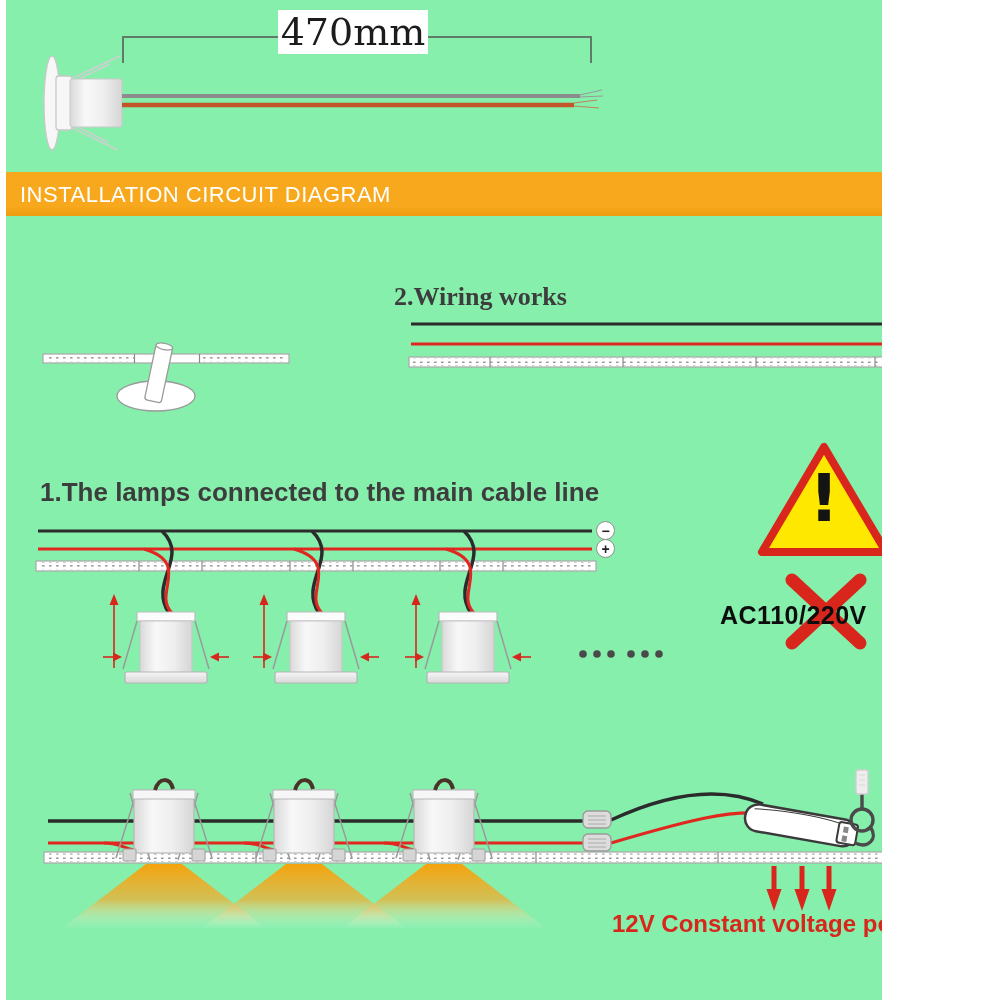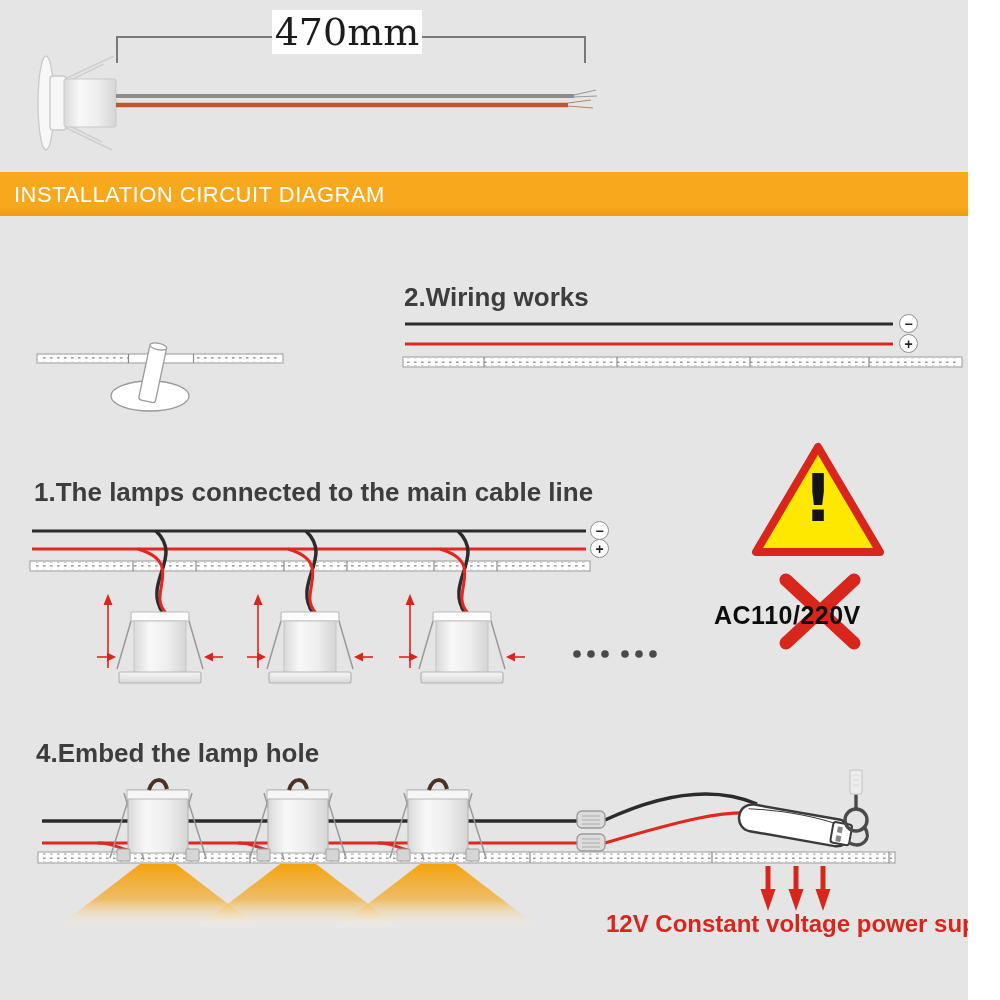--- a/index.html
+++ b/index.html
@@ -1,28 +1,28 @@
 <!DOCTYPE html>
 <html style="--banner_orange: #F7A81D; --wire_black: #2B2B2B; --wire_red: #E02820; --lead_gray: #8C8C8C; --lead_orange: #C2562B; --beam_orange: #F5A30C; --warn_red: #D9261C; --warn_yellow: #FFE800;"><head>
 <meta charset="utf-8">
 <style>
   html,body{margin:0;padding:0;background:#fff;}
-  #stage{position:relative;width:968px;height:1000px;background:#e5e5e5;overflow:hidden;
-         font-family:"Liberation Sans",sans-serif;}
+  #stage{position:relative;width:876px;height:1000px;background:#86efac;overflow:hidden;
+         font-family:"Liberation Sans",sans-serif;margin-left:6px;}
   #art{position:absolute;left:0;top:0;width:1000px;height:1000px;}
 
   .dim-label{position:absolute;left:272px;top:10px;width:150px;text-align:center;
              font-family:"DejaVu Serif",serif;font-size:38px;color:#1c1c1c;background:#fff;}
   .banner{position:absolute;left:0;top:172px;width:1000px;height:44px;
           background:linear-gradient(180deg,var(--banner_orange) 0%,var(--banner_orange) 78%,#ef9c10 100%);}
   .banner-text{position:absolute;left:14px;top:0;height:44px;line-height:46px;
                color:#ffffff;font-size:22px;font-weight:normal;letter-spacing:.5px;}
   .step-label{position:absolute;font-size:26px;font-weight:600;color:#3d3d3d;white-space:nowrap;}
   #step1-label{left:36px;top:292px;}
-  #step2-label{left:404px;top:282px;}
+  #step2-label{left:388px;top:282px;font-family:Liberation Serif, serif;}
   #step3-label{left:34px;top:477px;}
   #step4-label{left:36px;top:738px;}
 
   .sym{position:absolute;width:19px;height:19px;border:1.6px solid #8f8f8f;border-radius:50%;
        background:#fff;display:flex;align-items:center;justify-content:center;
        font-size:14px;font-weight:bold;color:#222;box-sizing:border-box;line-height:1;}
   #sym-minus-2{left:899px;top:314px;}
   #sym-plus-2{left:899px;top:334px;}
   #sym-minus-3{left:590px;top:521px;}
   #sym-plus-3{left:590px;top:539px;}
@@ -291,21 +291,20 @@
   </svg>
 
   <div class="dim-label">470mm</div>
 
   <div class="banner">
     <div class="banner-text">INSTALLATION CIRCUIT DIAGRAM</div>
   </div>
 
   <div class="step-label" id="step2-label">2.Wiring works</div>
   <div class="step-label" id="step3-label">1.The lamps connected to the main cable line</div>
-  <div class="step-label" id="step4-label">4.Embed the lamp hole</div>
 
   <div class="sym" id="sym-minus-2">−</div>
   <div class="sym" id="sym-plus-2">+</div>
   <div class="sym" id="sym-minus-3">−</div>
   <div class="sym" id="sym-plus-3">+</div>
 
   <div class="excl">!</div>
   <div class="voltage">AC110/220V</div>
   <div class="psu-label">12V Constant voltage power supply</div>
 

